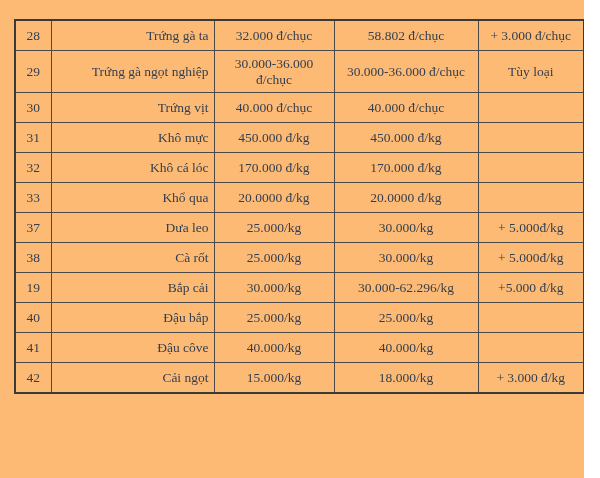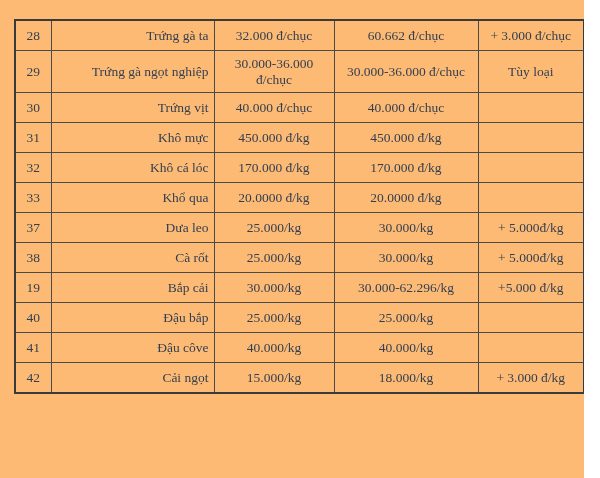--- a/index.html
+++ b/index.html
@@ -52,21 +52,21 @@
       <col style="width:163px">
       <col style="width:120px">
       <col style="width:144px">
       <col style="width:106px">
     </colgroup>
     <tbody>
         <tr>
           <td class="col-no">28</td>
           <td class="col-item">Trứng gà ta</td>
           <td class="col-p1">32.000 đ/chục</td>
-          <td class="col-p2">60.662 đ/chục</td>
+          <td class="col-p2">58.802 đ/chục</td>
           <td class="col-chg">+ 3.000 đ/chục</td>
         </tr>
         <tr class="tall">
           <td class="col-no">29</td>
           <td class="col-item">Trứng gà ngọt nghiệp</td>
           <td class="col-p1">30.000-36.000
 đ/chục</td>
           <td class="col-p2">30.000-36.000 đ/chục</td>
           <td class="col-chg">Tùy loại</td>
         </tr>

